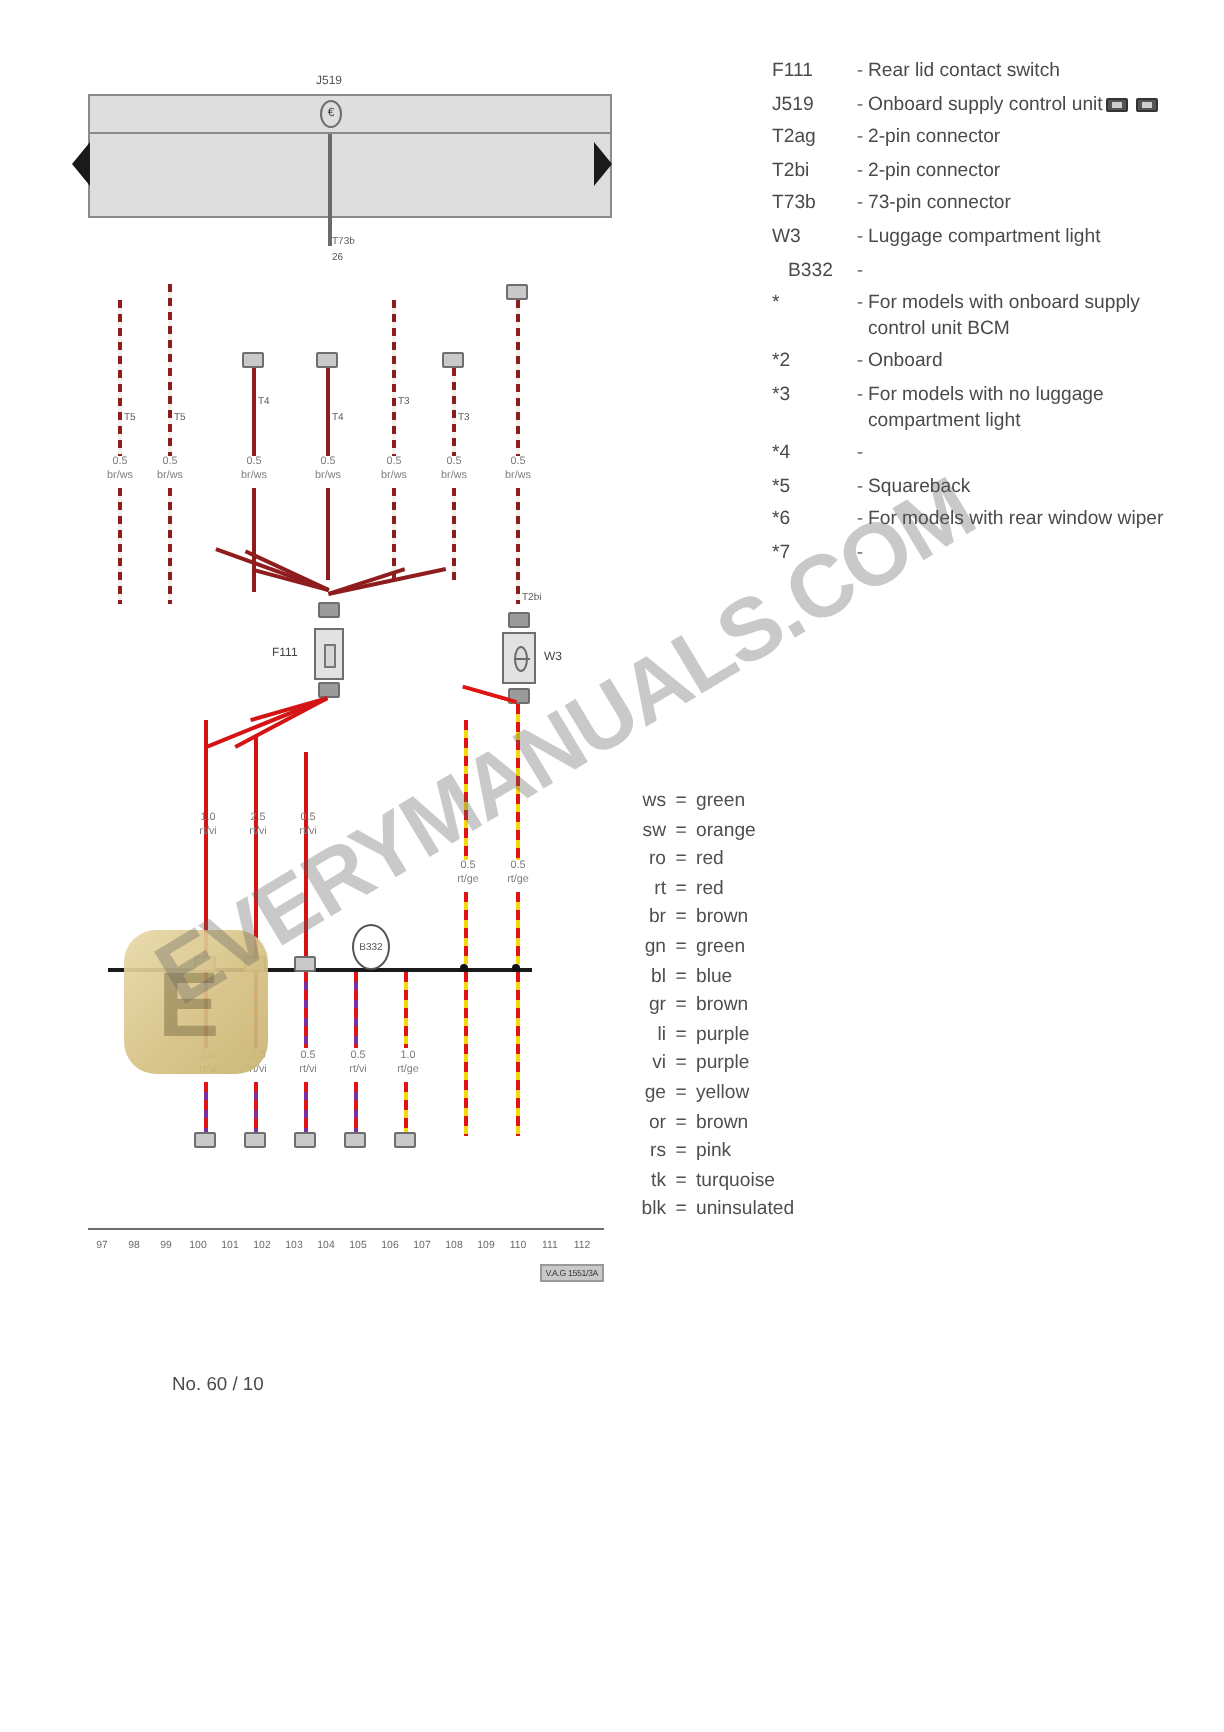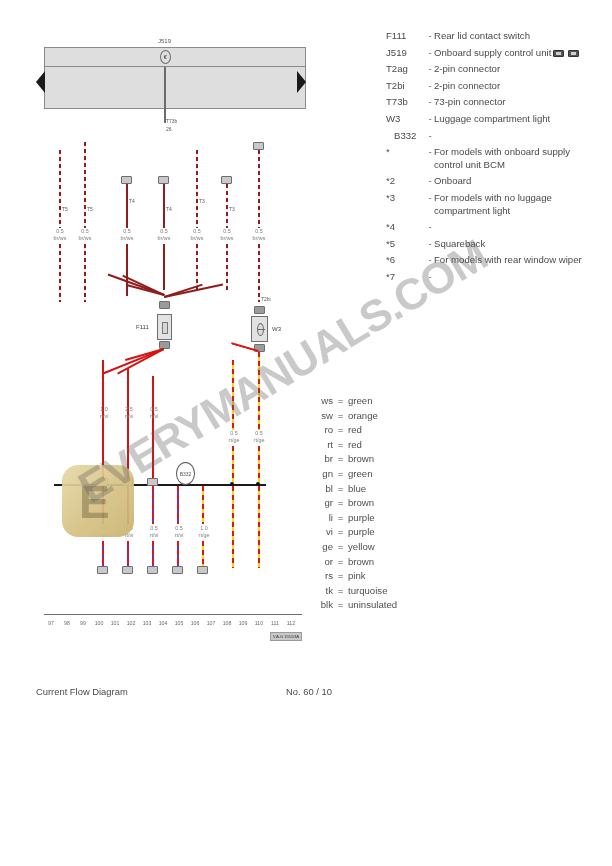--- a/index.html
+++ b/index.html
@@ -713,21 +713,20 @@
       <span class="nm">turquoise</span>
     </div>
     <div class="ckrow">
       <span class="ab">blk</span>
       <span class="eq">=</span>
       <span class="nm">uninsulated</span>
     </div>
   </div>
 
   <div id="footer">
-    <div class="f2">Current Flow Diagram</div>
     <div class="f3">No.  60 / 10</div>
   </div>
 
   <div id="wm">
     <div class="wmlogo">
       <span class="eglyph">E</span>
     </div>
     <div class="wmtext">EVERYMANUALS.COM</div>
   </div>
 

